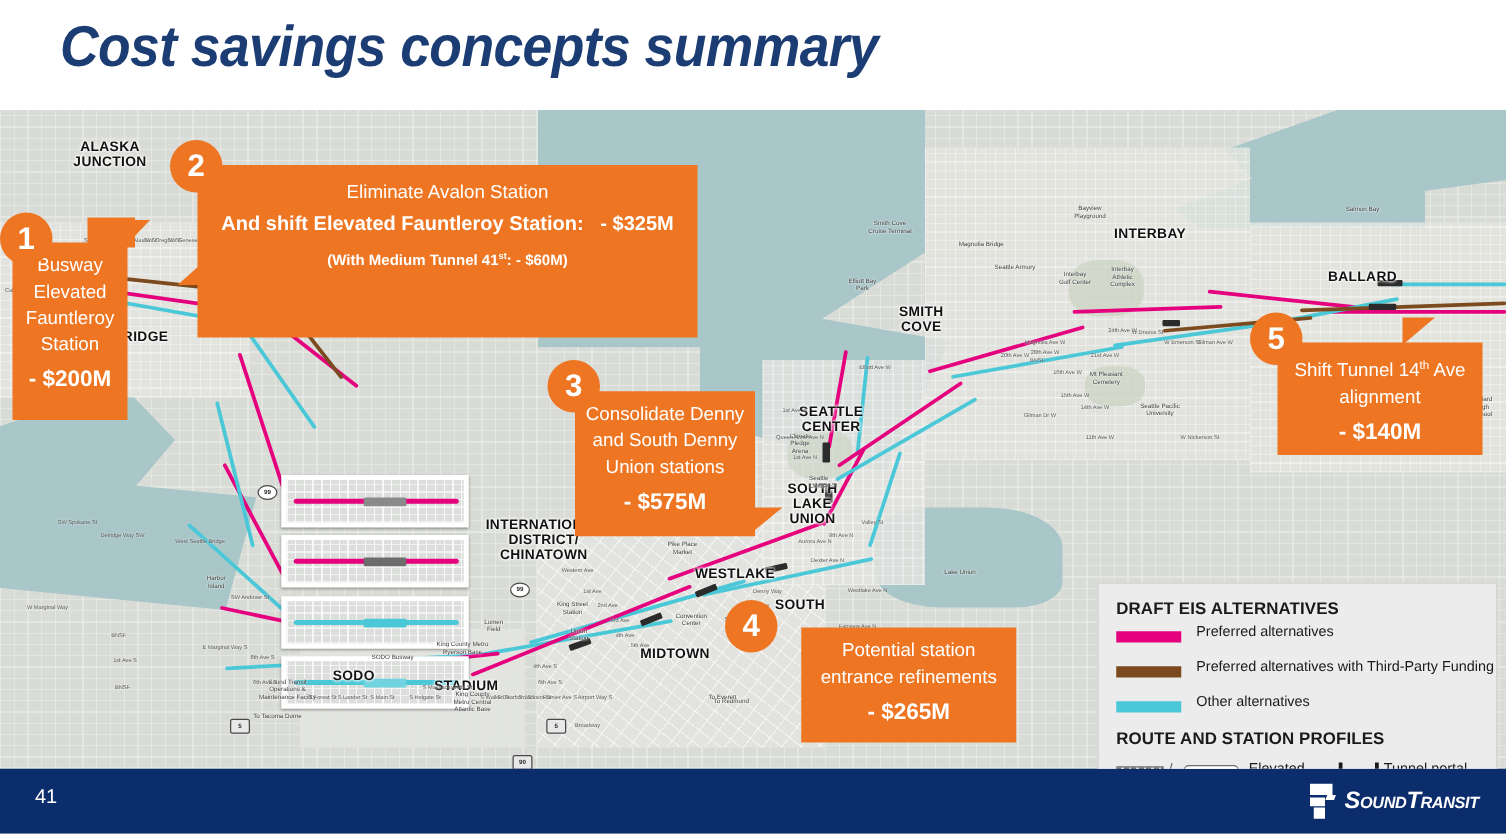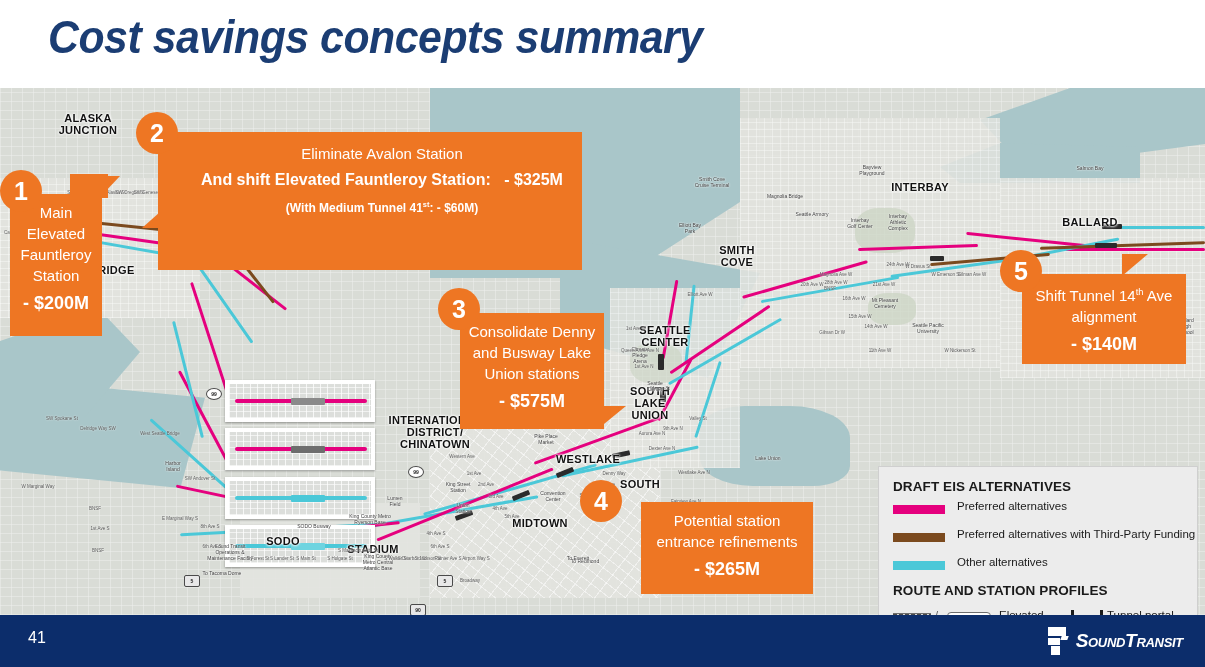--- a/index.html
+++ b/index.html
@@ -399,51 +399,51 @@
       <div class="shield" style="left: 408px; top: 378px;">99</div>
       <div class="shield isq" style="left: 184px; top: 487px;">5</div>
       <div class="shield isq" style="left: 437px; top: 487px;">5</div>
       <div class="shield isq" style="left: 410px; top: 516px;">90</div>
       <div class="shield" style="left: 206px; top: 300px;">99</div>
     </div>
 
   <div class="callout">
     <div class="badge" style="left:0;top:82px;">1</div>
     <div class="cbox" style="left:10px;top:106px;width:92px;height:134px;padding-top:8px;">
-      <div class="l1">Main</div>
+      <div class="l1">Busway</div>
       <div class="l1">Elevated</div>
       <div class="l1">Fauntleroy</div>
       <div class="l1">Station</div>
       <div class="amt">- $200M</div>
     </div>
     <div class="tab" style="left:70px;top:86px;width:38px;height:24px;"></div>
     <div class="ptr" style="left:104px;top:88px;border-top:0 solid transparent;border-bottom:17px solid transparent;border-left:16px solid #ee7623;"></div>
   </div>
 
   <div class="callout">
     <div class="badge" style="left:136px;top:24px;">2</div>
-    <div class="cbox" id="callout2-box" style="left:158px;top:44px;width:400px;height:128px;padding-top:10px;padding-left:24px;">
+    <div class="cbox" id="callout2-box" style="left:158px;top:44px;width:400px;height:128px;padding-top:10px;">
       <div class="t1">Eliminate Avalon Station</div>
       <div class="t2">
         <span>And shift Elevated Fauntleroy Station:</span>
         <span>&nbsp;</span>
         <span>- $325M</span>
       </div>
       <div class="t3">
         <span>(With Medium Tunnel 41</span><sup>st</sup><span>: - $60M)</span>
       </div>
     </div>
     <div class="ptr" style="left:142px;top:124px;border-top:16px solid transparent;border-bottom:0 solid transparent;border-right:18px solid #ee7623;"></div>
   </div>
 
   <div class="callout">
     <div class="badge" style="left:438px;top:200px;">3</div>
     <div class="cbox" style="left:460px;top:225px;width:144px;height:108px;padding-top:8px;">
       <div class="l1">Consolidate Denny</div>
-      <div class="l1">and Busway Lake</div>
+      <div class="l1">and South Denny</div>
       <div class="l1">Union stations</div>
       <div class="amt">- $575M</div>
     </div>
     <div class="ptr" style="left:604px;top:318px;border-top:0 solid transparent;border-bottom:18px solid transparent;border-left:22px solid #ee7623;"></div>
   </div>
 
   <div class="callout">
     <div class="badge" style="left:580px;top:392px;">4</div>
     <div class="cbox" style="left:604px;top:414px;width:172px;height:84px;padding-top:8px;margin-left:37px;">
       <div class="l1">Potential station</div>

